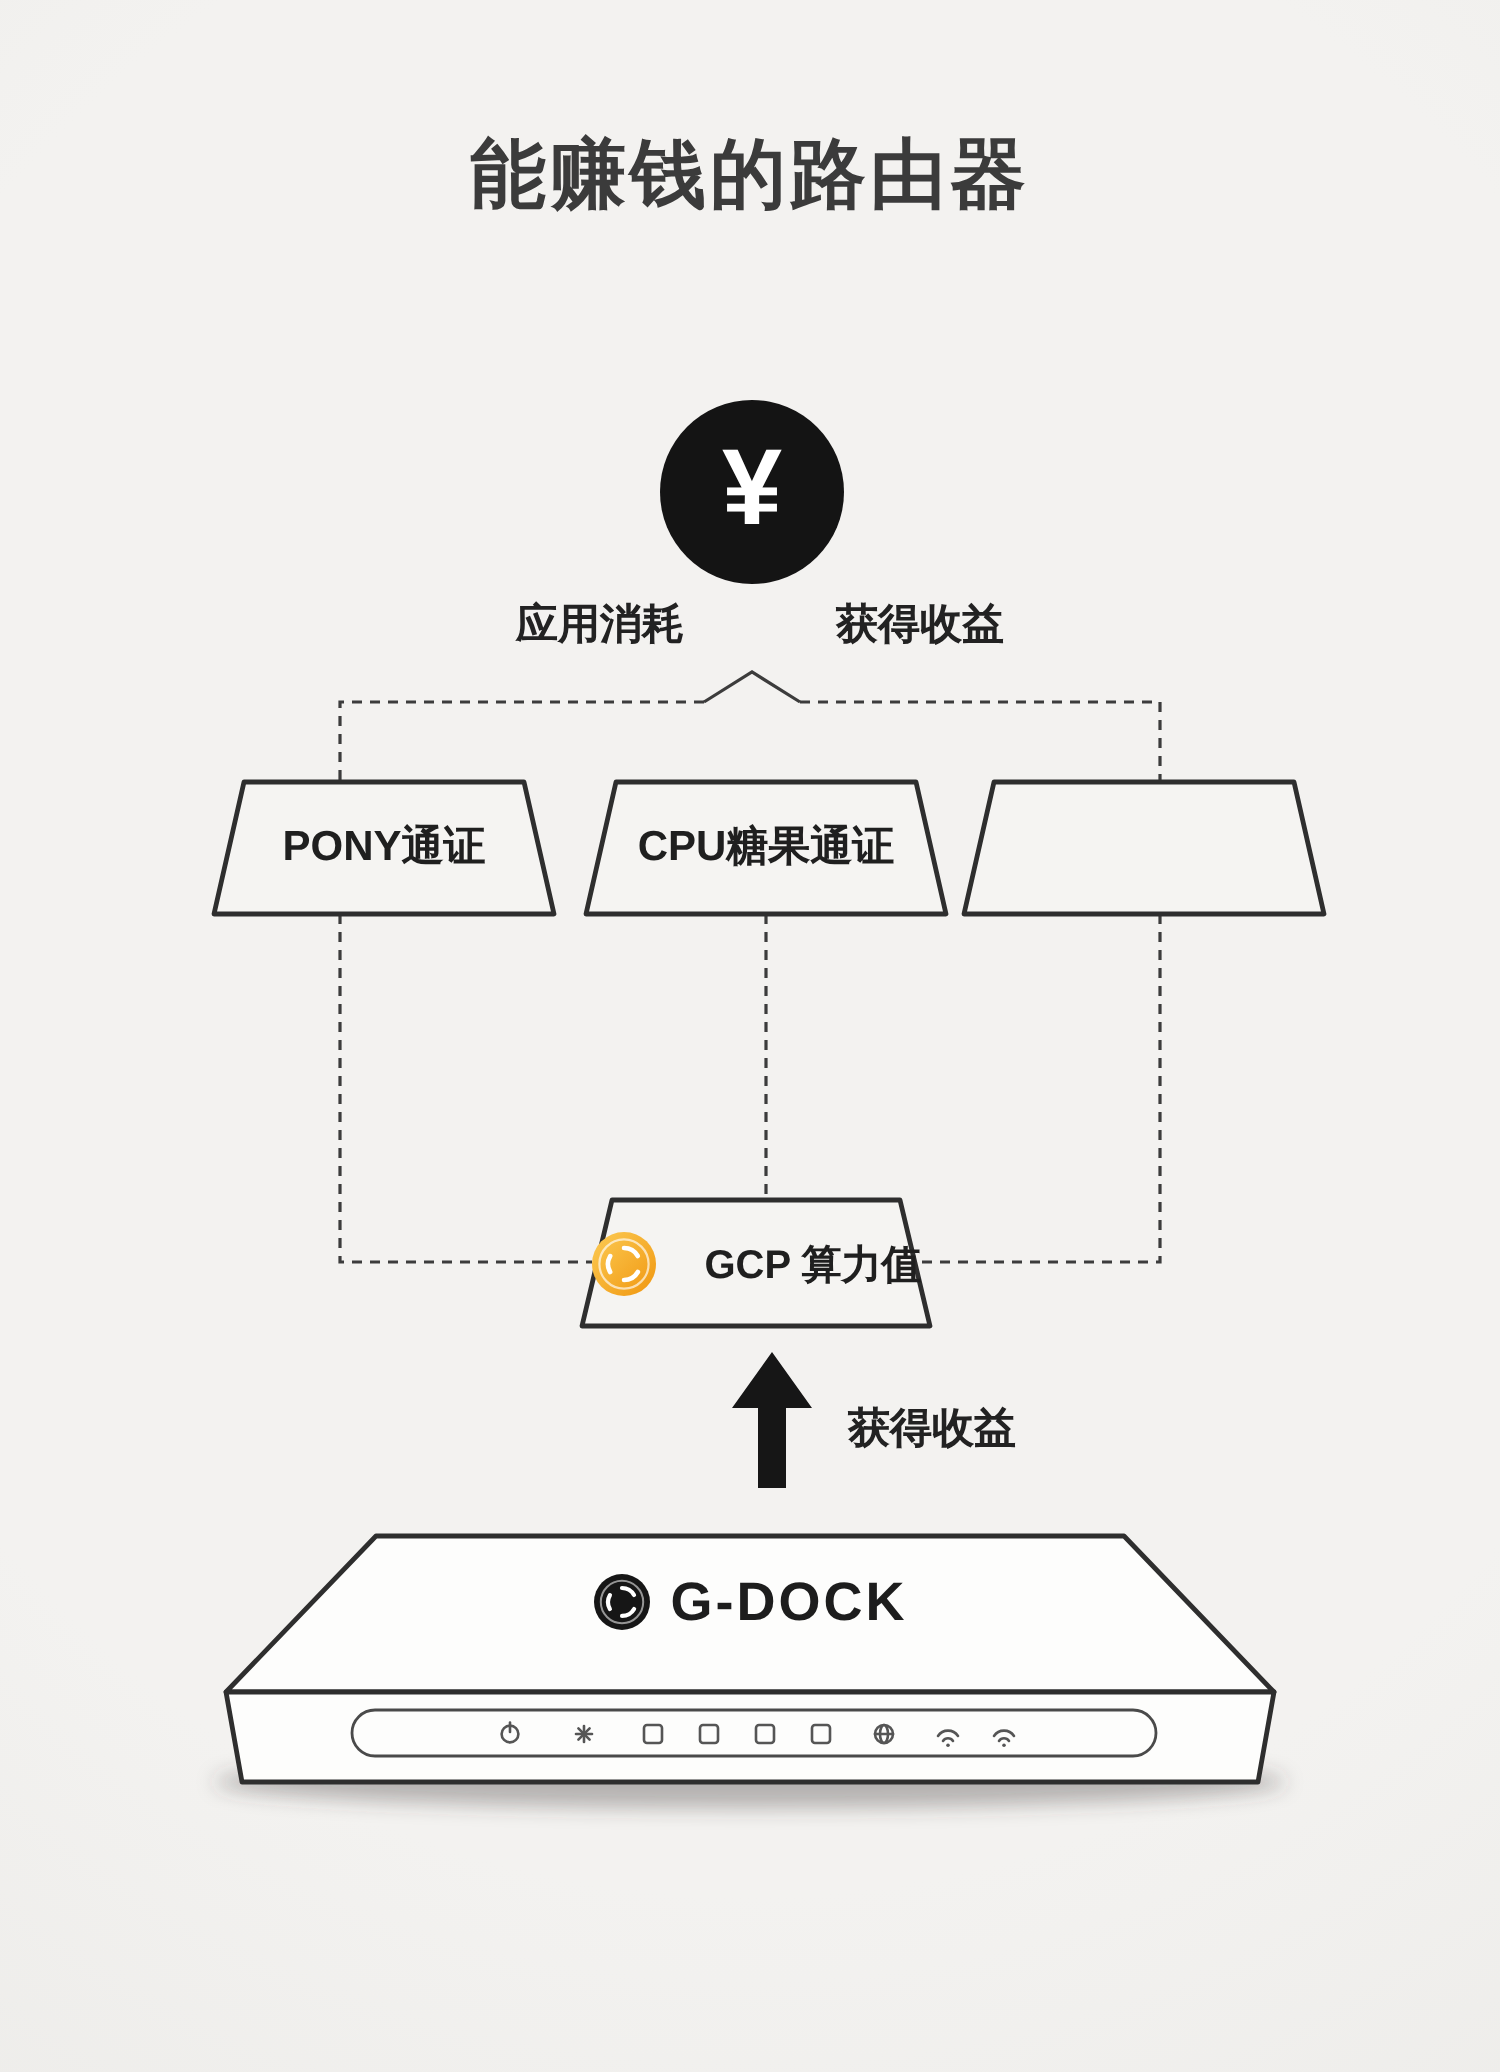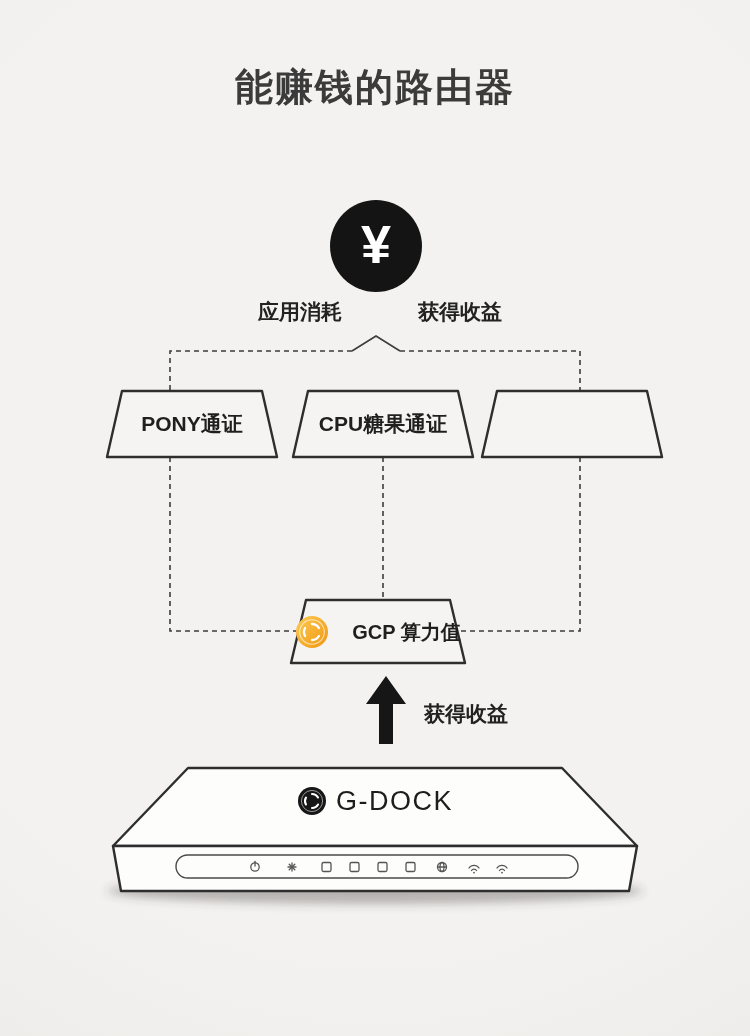--- a/index.html
+++ b/index.html
@@ -40,21 +40,21 @@
   .gcp-box{
     left:294px;top:610px;width:168px;height:44px;
     display:flex;align-items:center;justify-content:center;gap:23px;
   }
   .gcp-text{font-size:20px;font-weight:700;color:#1f1f1f;white-space:nowrap;}
   .arrow-label{left:424px;top:700px;font-size:21px;font-weight:700;color:#222;}
   .brand-box{
     left:275px;top:783px;width:200px;height:36px;
     display:flex;align-items:center;justify-content:center;gap:9px;
   }
-  .brand-text{font-size:27px;font-weight:400;letter-spacing:1.5px;color:#1d1d1d;}
+  .brand-text{font-size:27px;font-weight:700;letter-spacing:1.5px;color:#1d1d1d;}
 </style>
 </head>
 <body>
 
 <div class="stage">
 
   <svg class="layer diagram-svg" width="750" height="1036" viewBox="0 0 750 1036">
     <defs>
       <filter id="soft" x="-50%" y="-50%" width="200%" height="200%">
         <feGaussianBlur stdDeviation="5"></feGaussianBlur>

